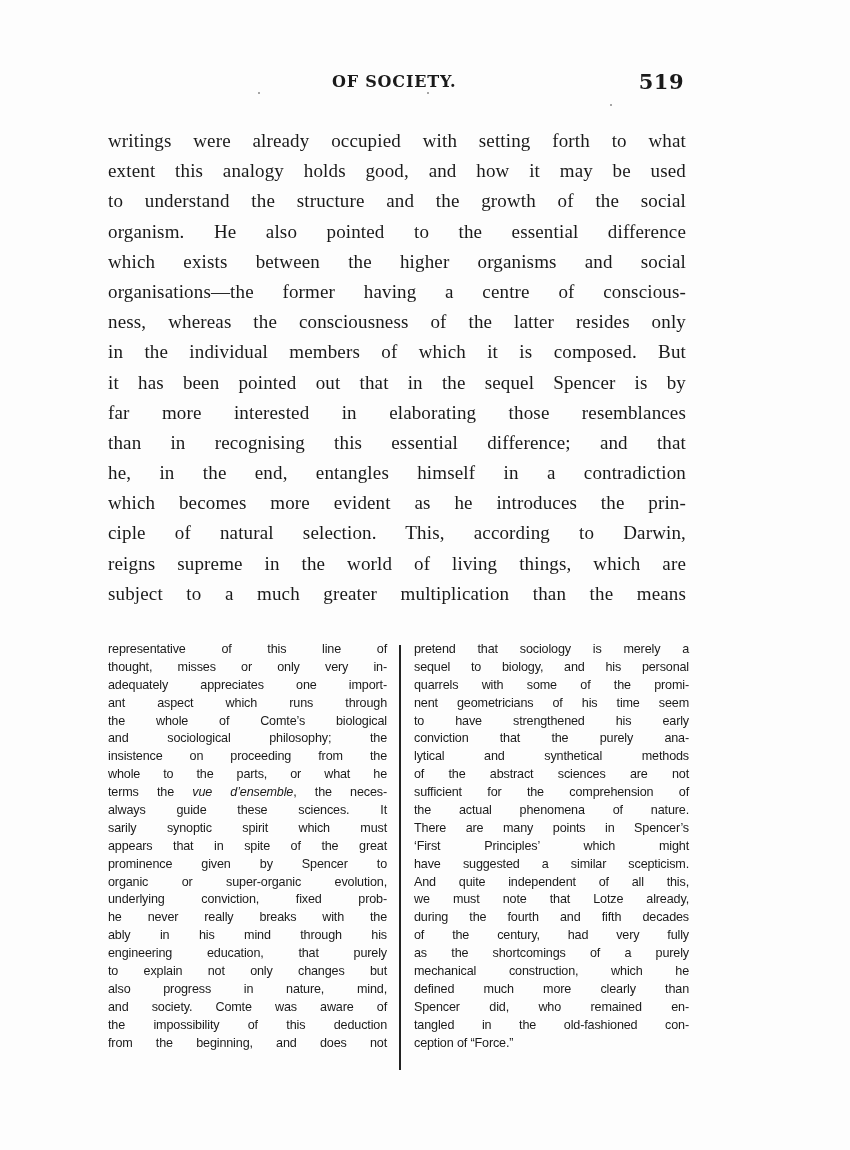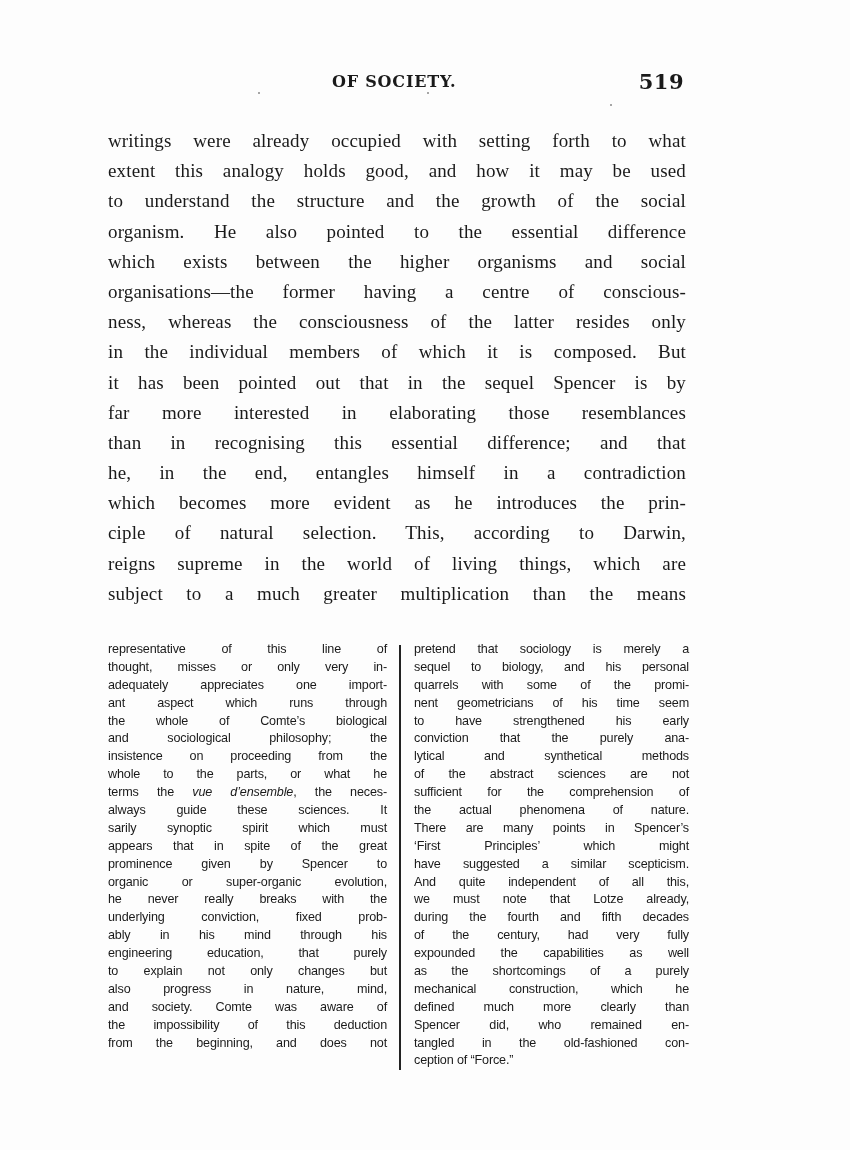--- a/index.html
+++ b/index.html
@@ -142,22 +142,22 @@
       <div class="note-line">the whole of Comte’s biological</div>
       <div class="note-line">and sociological philosophy; the</div>
       <div class="note-line">insistence on proceeding from the</div>
       <div class="note-line">whole to the parts, or what he</div>
       <div class="note-line"><span>terms the </span><span class="it">vue d’ensemble</span><span>, the neces-</span></div>
       <div class="note-line">always guide these sciences.  It</div>
       <div class="note-line">sarily synoptic spirit which must</div>
       <div class="note-line">appears that in spite of the great</div>
       <div class="note-line">prominence given by Spencer to</div>
       <div class="note-line">organic or super-organic evolution,</div>
+      <div class="note-line">underlying conviction, fixed prob-</div>
       <div class="note-line">he never really breaks with the</div>
-      <div class="note-line">underlying conviction, fixed prob-</div>
       <div class="note-line">ably in his mind through his</div>
       <div class="note-line">engineering education, that purely</div>
       <div class="note-line">to explain not only changes but</div>
       <div class="note-line">also progress in nature, mind,</div>
       <div class="note-line">and society.  Comte was aware of</div>
       <div class="note-line">the impossibility of this deduction</div>
       <div class="note-line">from the beginning, and does not</div>
     </div>
 
     <div class="col-divider"></div>
@@ -173,21 +173,20 @@
       <div class="note-line">of the abstract sciences are not</div>
       <div class="note-line">sufficient for the comprehension of</div>
       <div class="note-line">the actual phenomena of nature.</div>
       <div class="note-line">There are many points in Spencer’s</div>
       <div class="note-line">‘First Principles’ which might</div>
       <div class="note-line">have suggested a similar scepticism.</div>
       <div class="note-line">And quite independent of all this,</div>
       <div class="note-line">we must note that Lotze already,</div>
       <div class="note-line">during the fourth and fifth decades</div>
       <div class="note-line">of the century, had very fully</div>
-      <div class="note-line">expounded the capabilities as well</div>
       <div class="note-line">as the shortcomings of a purely</div>
       <div class="note-line">mechanical construction, which he</div>
       <div class="note-line">defined much more clearly than</div>
       <div class="note-line">Spencer did, who remained en-</div>
       <div class="note-line">tangled in the old-fashioned con-</div>
       <div class="note-line last">ception of “Force.”</div>
     </div>
   </div>
 
   <span class="speck" style="left:258px; top:92px;"></span>

